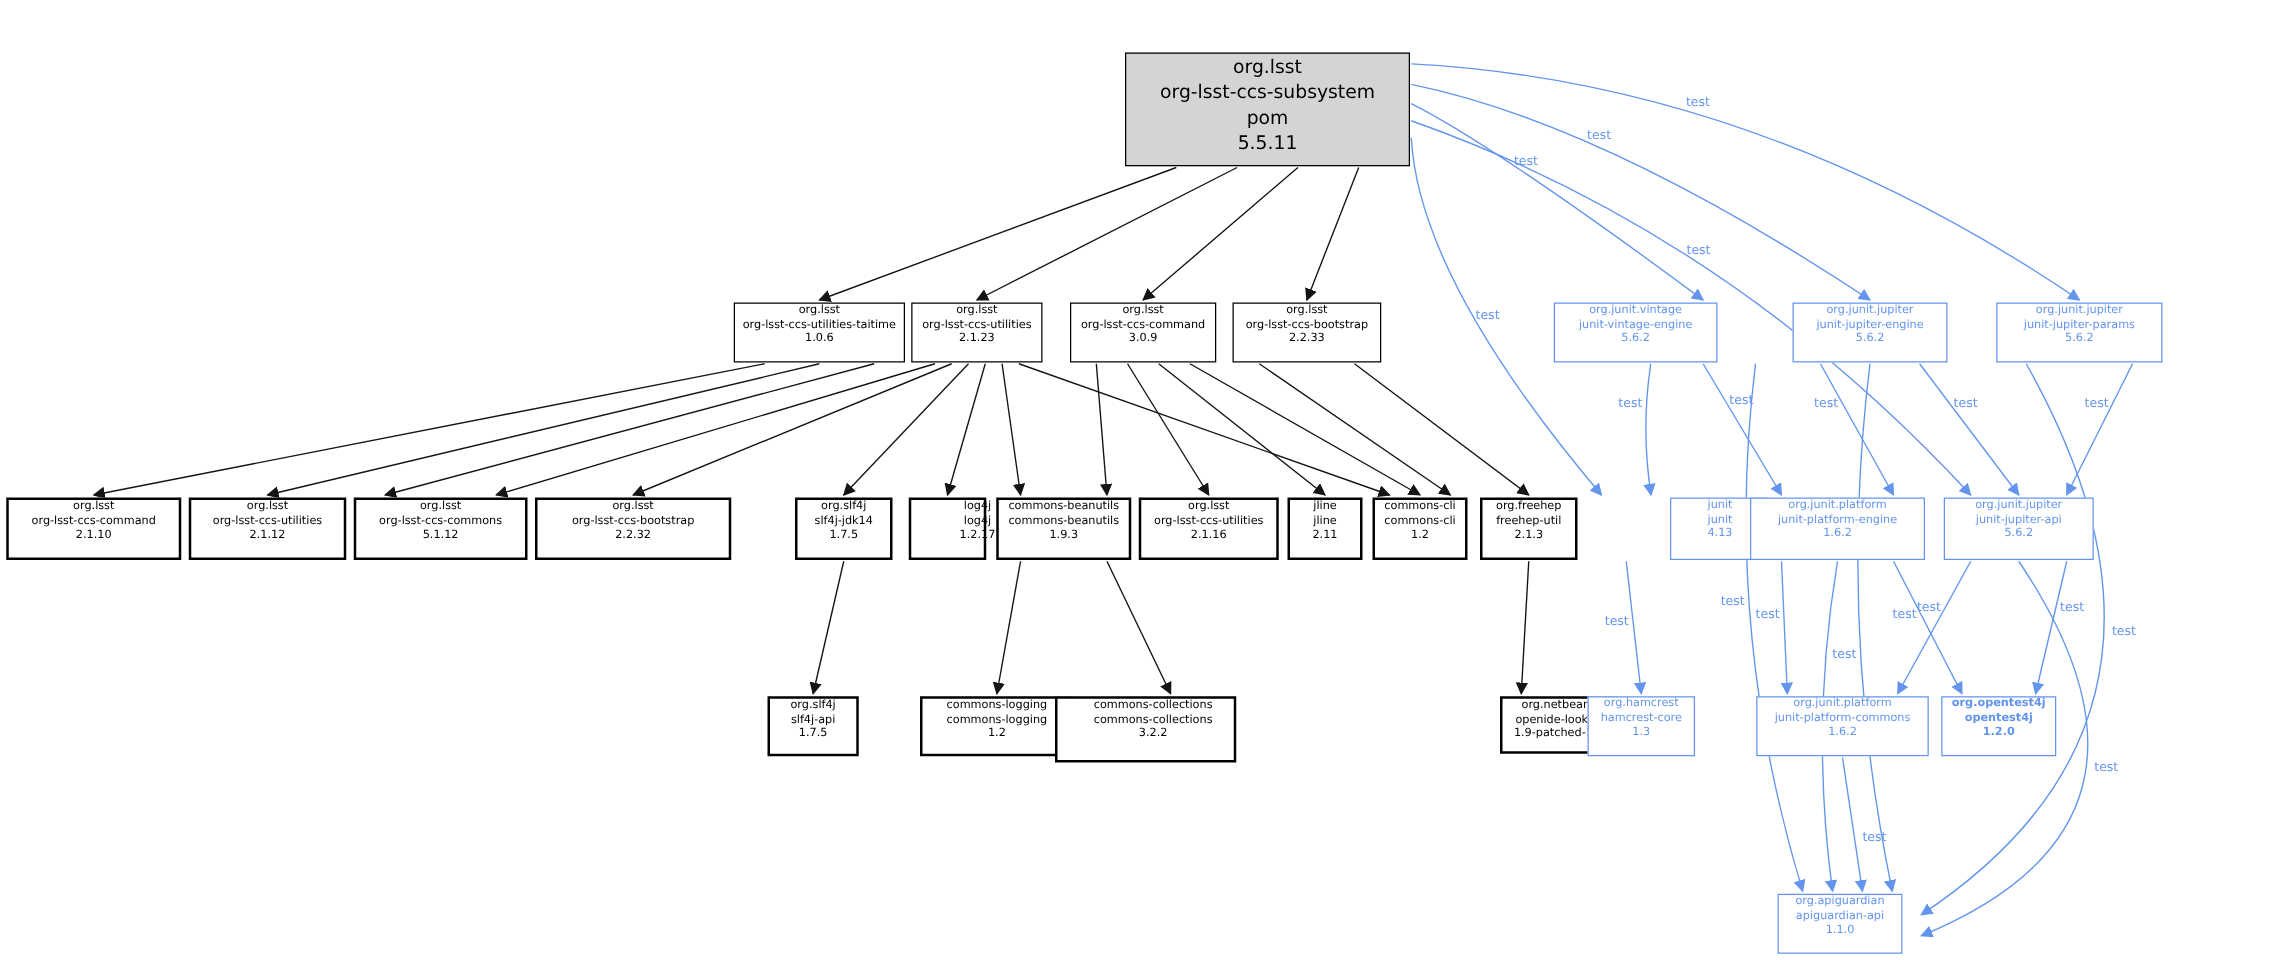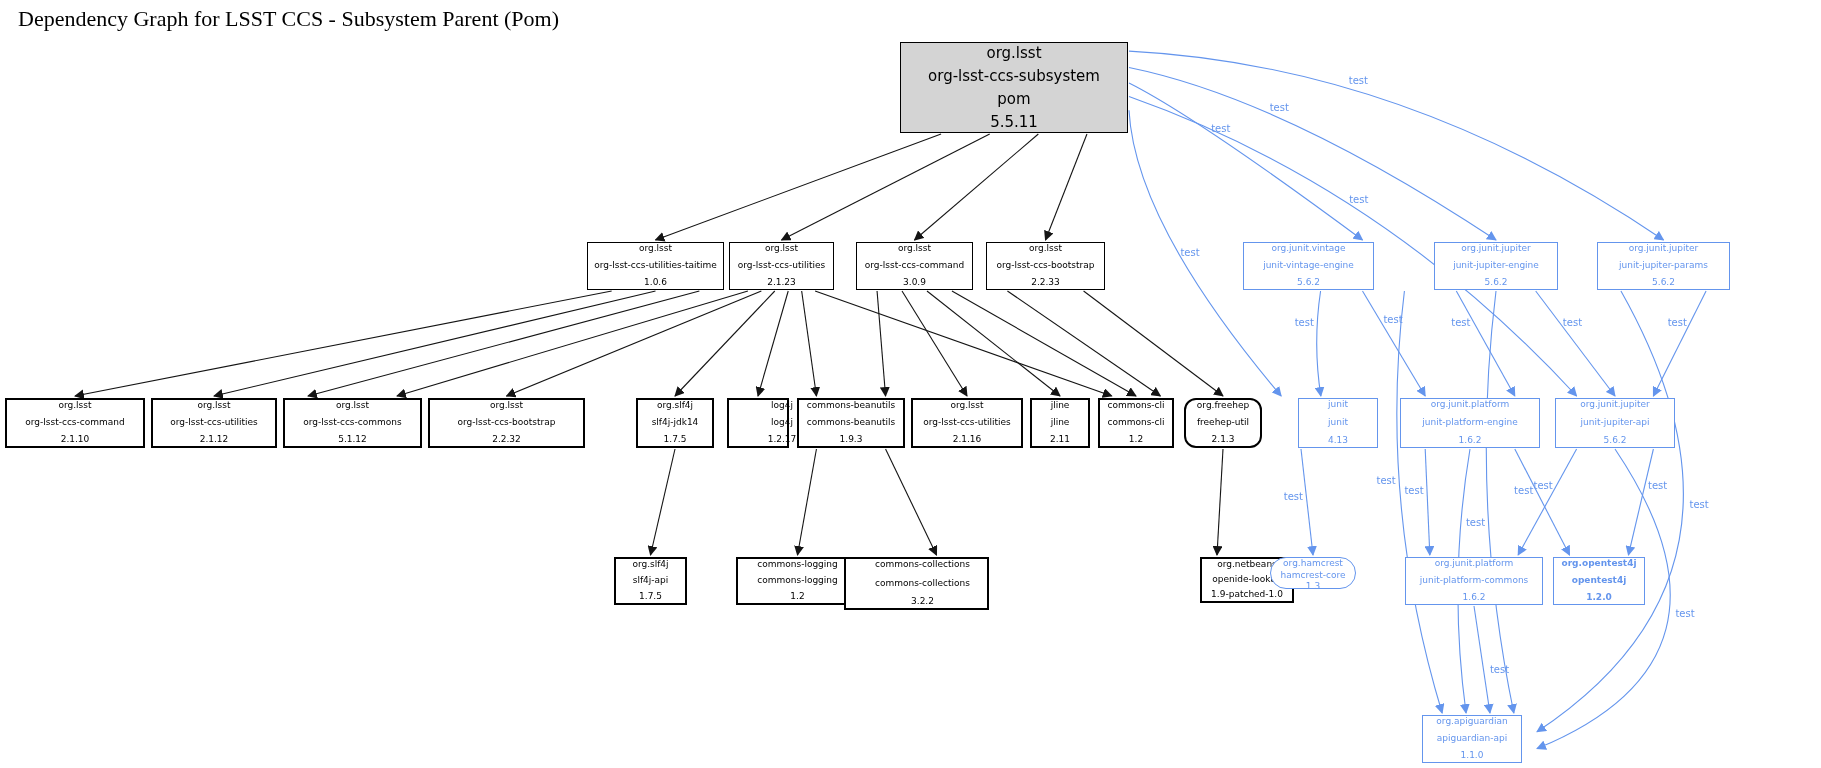--- a/index.html
+++ b/index.html
@@ -2,21 +2,21 @@
 <html><head>
 <meta charset="utf-8">
 <style>
   html,body{margin:0;padding:0;background:#ffffff;}
   #canvas{position:relative;width:1821px;height:768px;background:#ffffff;overflow:hidden;
           font-family:"DejaVu Sans","Liberation Sans",sans-serif;}
   #title{position:absolute;left:18px;top:6px;font-family:"Liberation Serif","DejaVu Serif",serif;
          font-size:22px;color:#000;white-space:nowrap;}
   #edges{position:absolute;left:0;top:0;z-index:1;}
   .node{position:absolute;z-index:2;box-sizing:border-box;background:#fff;border:1px solid #000;
-        display:flex;flex-direction:column;align-items:center;justify-content:space-between;
+        display:flex;flex-direction:column;align-items:center;justify-content:flex-start;
         text-align:center;font-size:9px;line-height:1.3;color:#000;white-space:nowrap;}
   .node.root{background:#d4d4d4;border:1.5px solid #000;font-size:15px;line-height:1.35;}
   .node.dep2{border-width:2px;}
   .node.test{border:1px solid #6495ED;color:#6495ED;}
   .elabel{font-size:10px;fill:#6495ED;}
 </style>
 </head>
 <body>
 
 <div id="canvas">
@@ -92,21 +92,20 @@
         <text x="1293.4" y="499.70000000000005" text-anchor="middle" class="elabel">test</text>
         <text x="1414.0559999999998" y="494.4" text-anchor="middle" class="elabel">test</text>
         <text x="1523.704" y="494.4" text-anchor="middle" class="elabel">test</text>
         <text x="1445.0266666666666" y="584" text-anchor="middle" class="elabel">test</text>
         <text x="1543.1460000000002" y="489.09999999999997" text-anchor="middle" class="elabel">test</text>
         <text x="1657.664" y="489.09999999999997" text-anchor="middle" class="elabel">test</text>
         <text x="1685.0000000000002" y="616.52" text-anchor="middle" class="elabel">test</text>
         <text x="1499.568" y="673.2" text-anchor="middle" class="elabel">test</text>
       </g>
   </svg>
-  <div id="title">Dependency Graph for LSST CCS - Subsystem Parent (Pom)</div>
   <div id="nodes">
       <div class="node root" style="left: 900px; top: 42px; width: 228px; height: 91px;">
         <div>org.lsst</div>
         <div>org-lsst-ccs-subsystem</div>
         <div>pom</div>
         <div>5.5.11</div>
       </div>
       <div class="node dep1" style="left: 587px; top: 242px; width: 137px; height: 48px;">
         <div>org.lsst</div>
         <div>org-lsst-ccs-utilities-taitime</div>
@@ -185,26 +184,26 @@
       <div class="node dep2" style="left: 1030px; top: 398px; width: 60px; height: 50px;">
         <div>jline</div>
         <div>jline</div>
         <div>2.11</div>
       </div>
       <div class="node dep2" style="left: 1098px; top: 398px; width: 76px; height: 50px;">
         <div>commons-cli</div>
         <div>commons-cli</div>
         <div>1.2</div>
       </div>
-      <div class="node dep2" style="left: 1184px; top: 398px; width: 78px; height: 50px; border-radius: 12px;">
+      <div class="node dep2" style="left: 1184px; top: 398px; width: 78px; height: 50px;">
         <div>org.freehep</div>
         <div>freehep-util</div>
         <div>2.1.3</div>
       </div>
-      <div class="node test" style="left: 1298px; top: 398px; width: 80px; height: 50px;">
+      <div class="node test" style="left: 1336px; top: 398px; width: 80px; height: 50px;">
         <div>junit</div>
         <div>junit</div>
         <div>4.13</div>
       </div>
       <div class="node test" style="left: 1400px; top: 398px; width: 140px; height: 50px;">
         <div>org.junit.platform</div>
         <div>junit-platform-engine</div>
         <div>1.6.2</div>
       </div>
       <div class="node test" style="left: 1555px; top: 398px; width: 120px; height: 50px;">
@@ -225,21 +224,21 @@
       <div class="node dep2" style="left: 844px; top: 557px; width: 145px; height: 53px; padding-left: 12px;">
         <div>commons-collections</div>
         <div>commons-collections</div>
         <div>3.2.2</div>
       </div>
       <div class="node dep2" style="left: 1200px; top: 557px; width: 94px; height: 46px;">
         <div>org.netbeans</div>
         <div>openide-lookup</div>
         <div>1.9-patched-1.0</div>
       </div>
-      <div class="node test" style="left: 1270px; top: 557px; width: 86px; height: 32px; border-radius: 19px;">
+      <div class="node test" style="left: 1270px; top: 557px; width: 86px; height: 48px;">
         <div>org.hamcrest</div>
         <div>hamcrest-core</div>
         <div>1.3</div>
       </div>
       <div class="node test" style="left: 1405px; top: 557px; width: 138px; height: 48px;">
         <div>org.junit.platform</div>
         <div>junit-platform-commons</div>
         <div>1.6.2</div>
       </div>
       <div class="node test" style="left: 1553px; top: 557px; width: 92px; height: 48px; font-weight: bold;">

